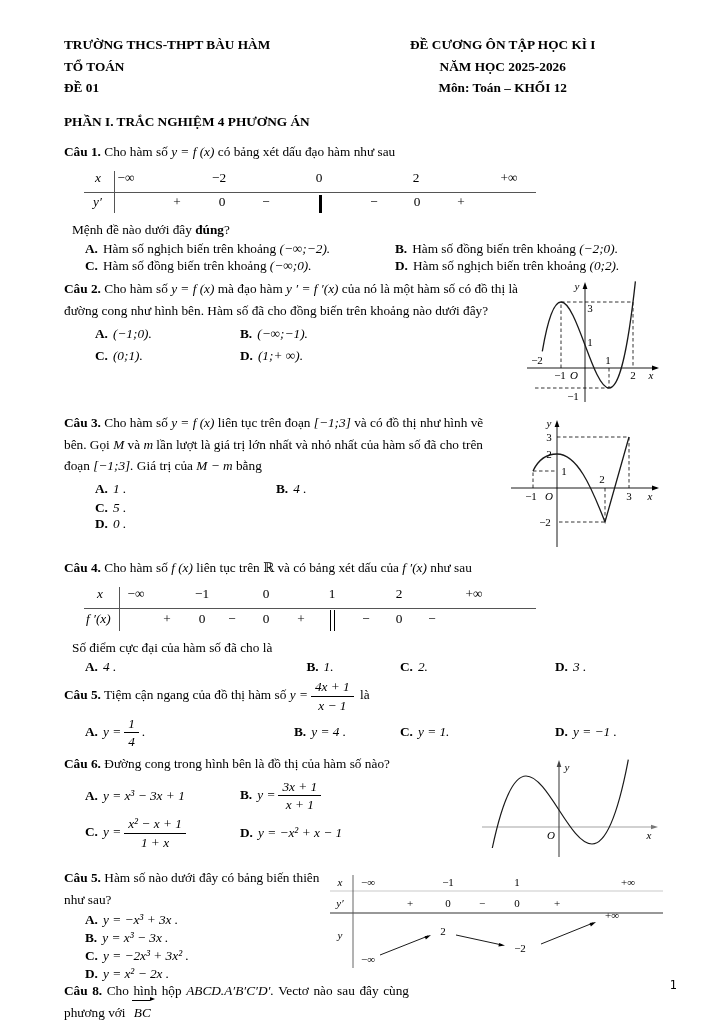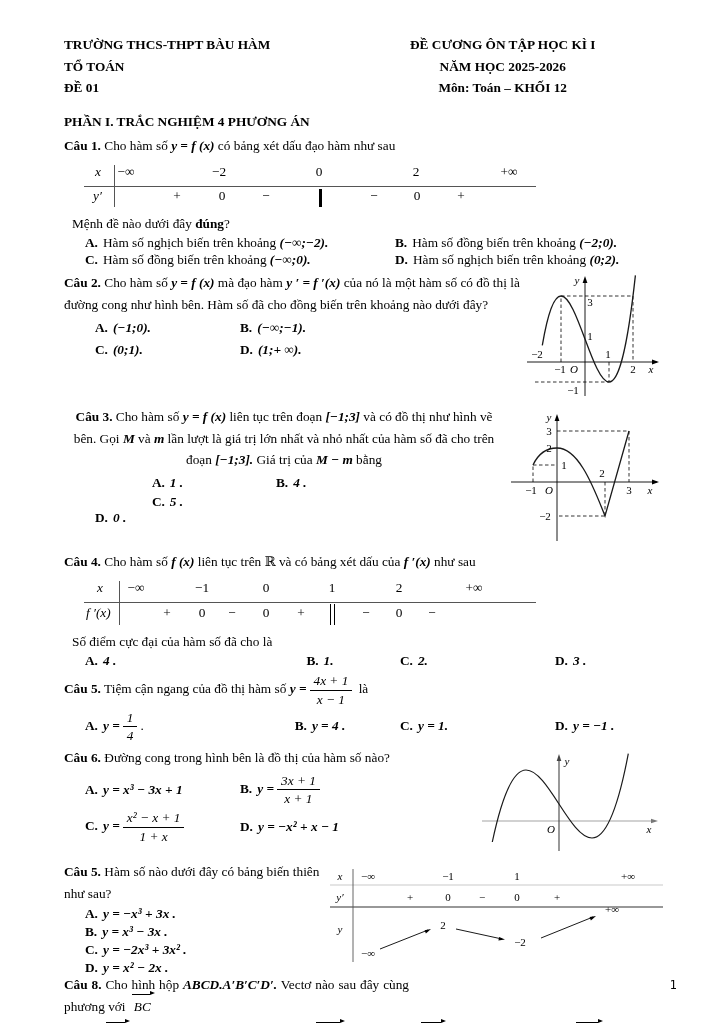--- a/index.html
+++ b/index.html
@@ -5,24 +5,24 @@
   html,body{margin:0;padding:0;background:#e8e8e8;}
   .page{position:relative;width:725px;height:1024px;background:#ffffff;
         font-family:"Liberation Serif","DejaVu Serif",serif;font-size:13.3px;color:#000;
         box-sizing:border-box;padding:34px 60px 0 64px;overflow:hidden;}
   p{margin:0;line-height:1.62;}
   b{font-weight:bold;}
   .it{font-style:italic;}
   .hdr{display:flex;font-weight:bold;line-height:1.3;margin-bottom:12px;}
   .hdr-left{width:46%;}
   .hdr-right{width:54%;text-align:center;}
-  .section-title{font-weight:bold;margin:8px 0 3px 0;}
+  .section-title{font-weight:bold;margin:8px 0 9px 0;}
   .q{margin-bottom:4px;}
   .qlabel{font-weight:bold;}
-  .m{font-style:italic;font-weight:bold;}
+  .m{font-style:italic;}
   
   .orow{display:flex;padding-left:21px;margin:1px 0;align-items:baseline;}
   .oc2{width:310px;}
   .oc2b{width:145px;}
   .oc4a{width:155px;}.oc4b{width:160px;text-align:center;}.oc4c{width:155px;}
   .ok{font-weight:bold;margin-right:5px;}
   .ovl{display:block;padding-left:21px;margin:2px 0;}
   
   .sgn{position:relative;margin:5px 0 3px 20px;width:452px;}
   .sgn span{position:absolute;white-space:nowrap;}
@@ -134,21 +134,21 @@
         <text class="gli" x="124" y="101" text-anchor="middle">x</text>
         <text class="gli" x="50" y="12" text-anchor="middle">y</text>
         <text class="gl" x="63" y="34" text-anchor="middle">3</text>
         <text class="gl" x="63" y="68" text-anchor="middle">1</text>
         <text class="gl" x="46" y="122" text-anchor="middle">−1</text>
       </svg>
     </div>
   </div>
 
   <div class="q qrow">
-    <div class="qtext" style="max-width:462px;text-align:center;">
+    <div class="qtext" style="max-width:462px;">
       <p><b class="qlabel">Câu 3.</b> <span>Cho hàm số </span><span class="m">y = f (x)</span><span> liên tục trên đoạn </span><span class="m">[−1;3]</span><span> và có đồ thị như hình vẽ bên. Gọi </span><span class="m">M</span><span> và </span><span class="m">m</span><span> lần lượt là giá trị lớn nhất và nhỏ nhất của hàm số đã cho trên đoạn </span><span class="m">[−1;3].</span><span> Giá trị của </span><span class="m">M − m</span><span> bằng</span></p>
       <div class="orow" style="padding-left:31px;margin-top:4px;gap:36px;">
         <span class="oc2b"><b class="ok">A.</b><span class="m">1 .</span></span>
         <span><b class="ok">B.</b><span class="m">4 .</span></span>
       </div>
       <div class="orow" style="padding-left:31px;margin-top:3px;flex-direction:column;">
         <span class="oc2b"><b class="ok">C.</b><span class="m">5 .</span></span>
         <span><b class="ok">D.</b><span class="m">0 .</span></span>
       </div>
     </div>

